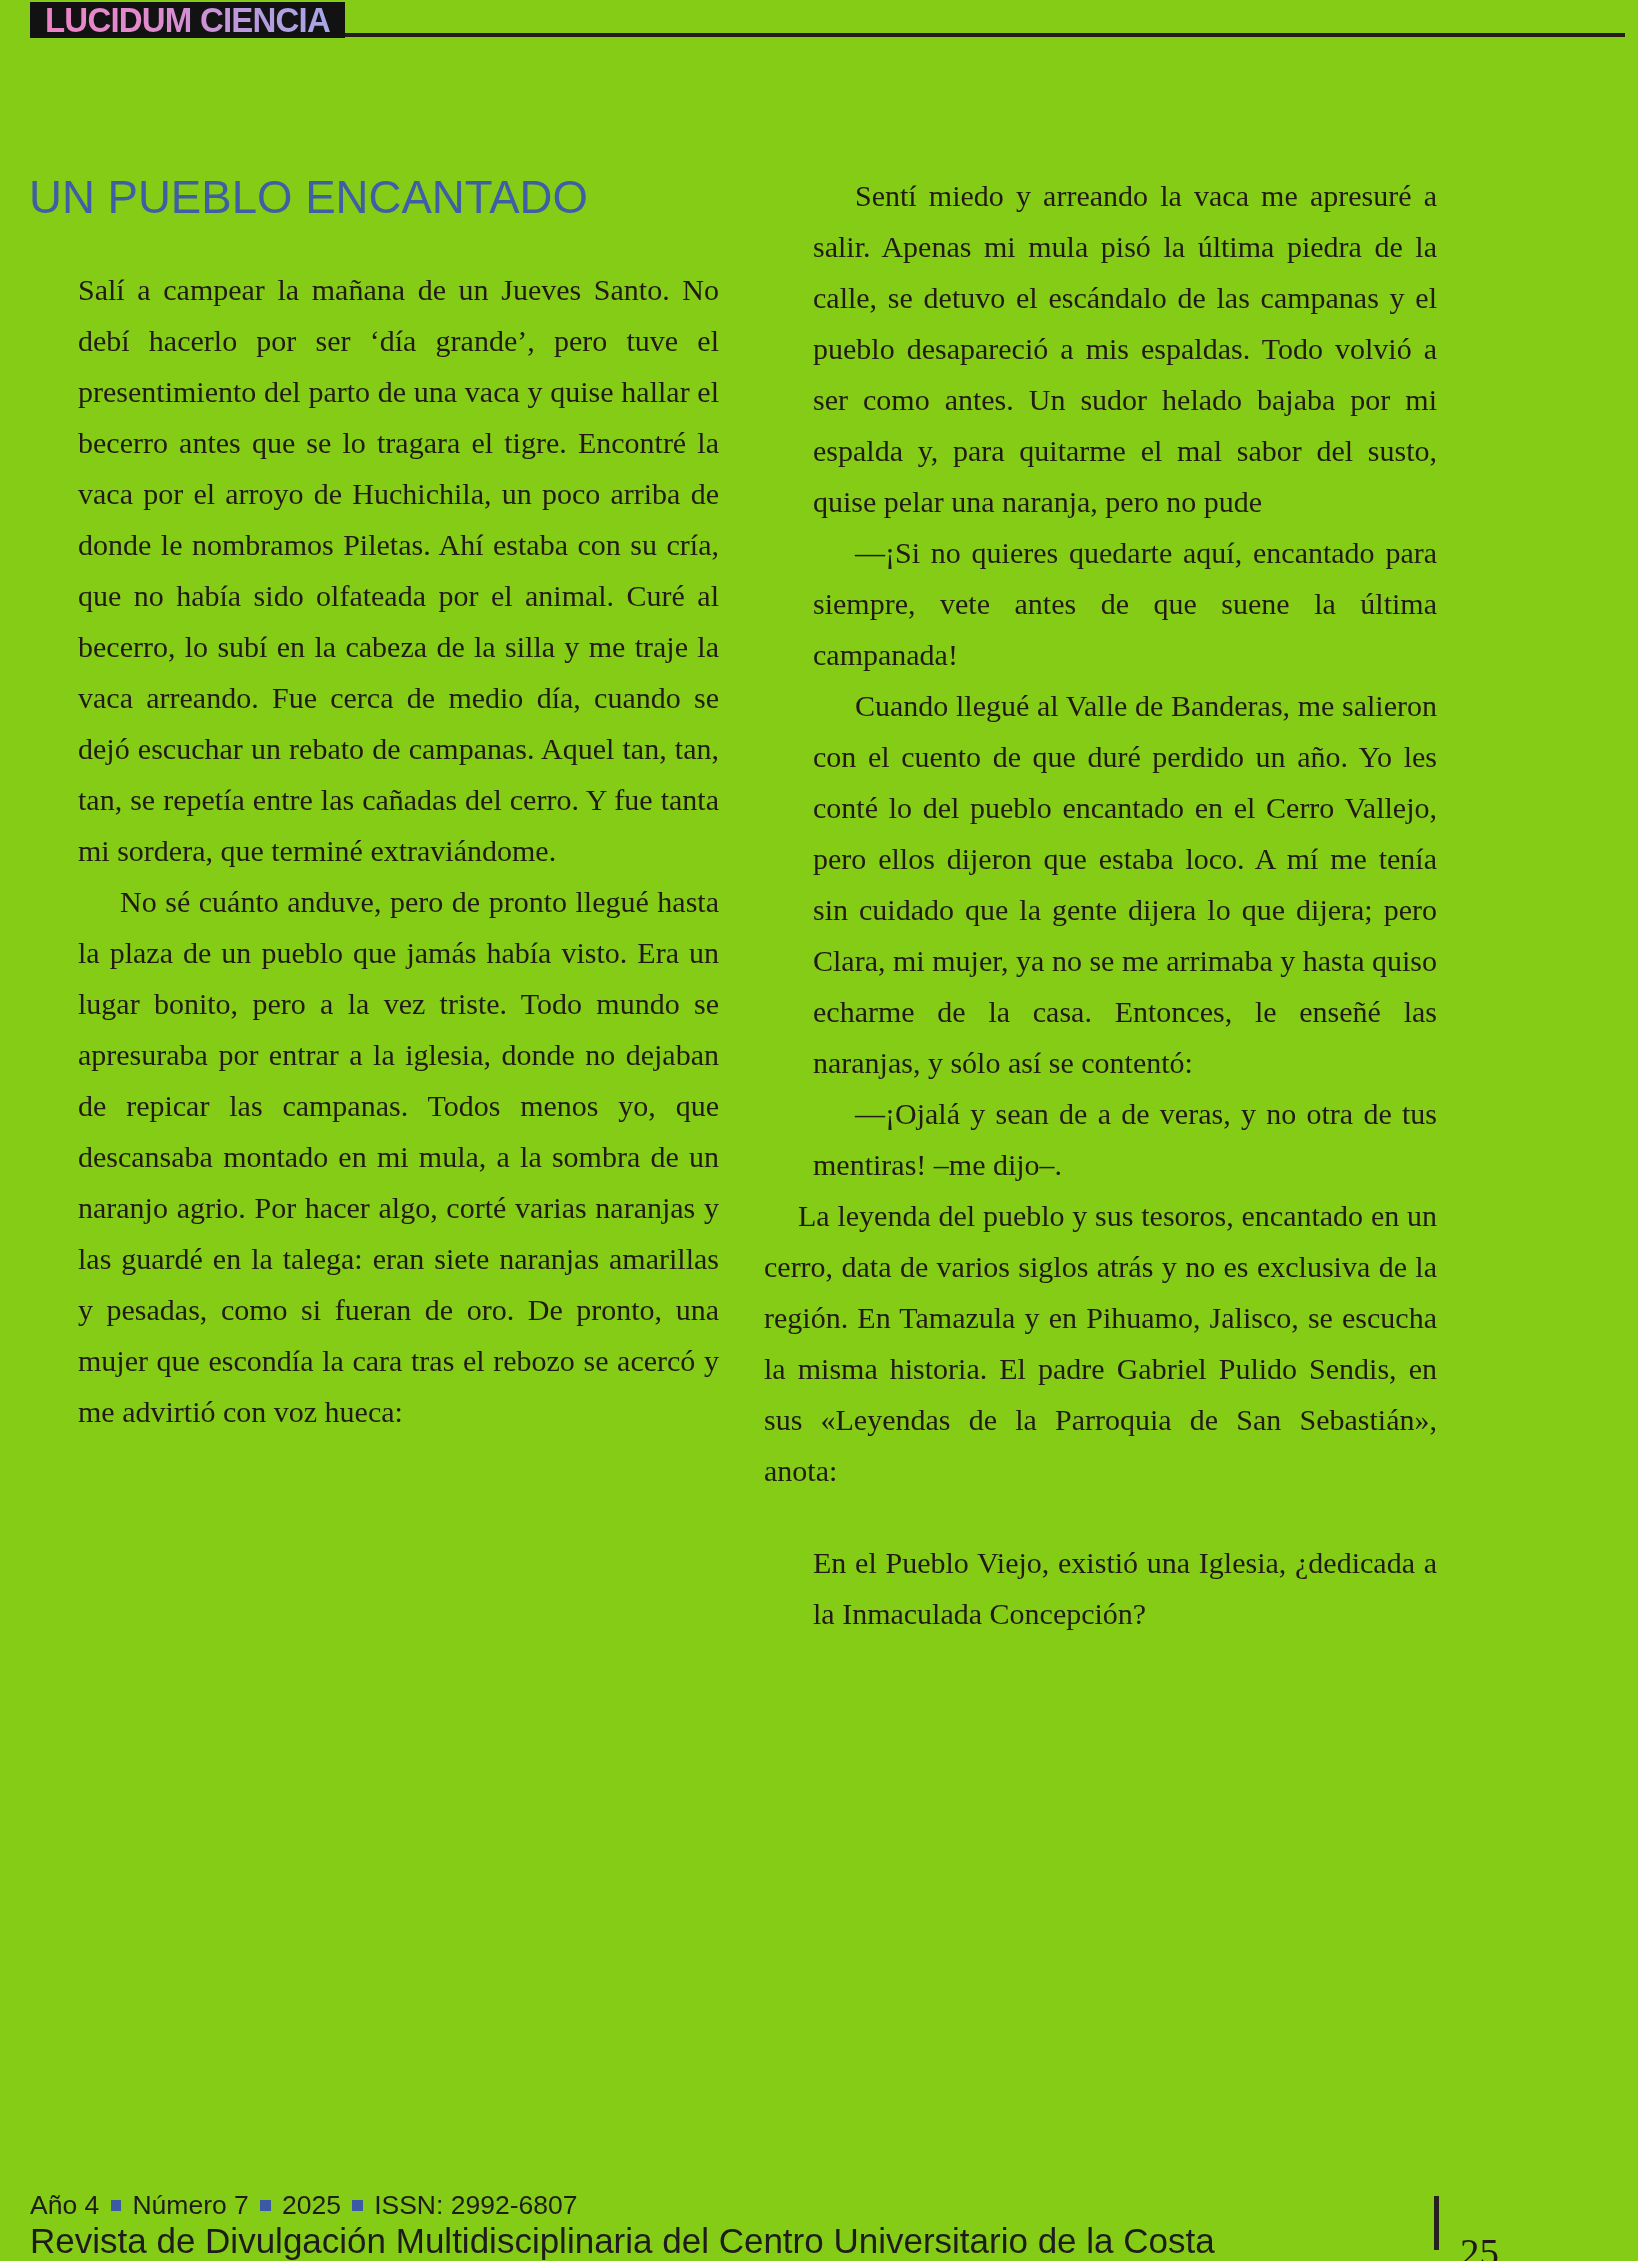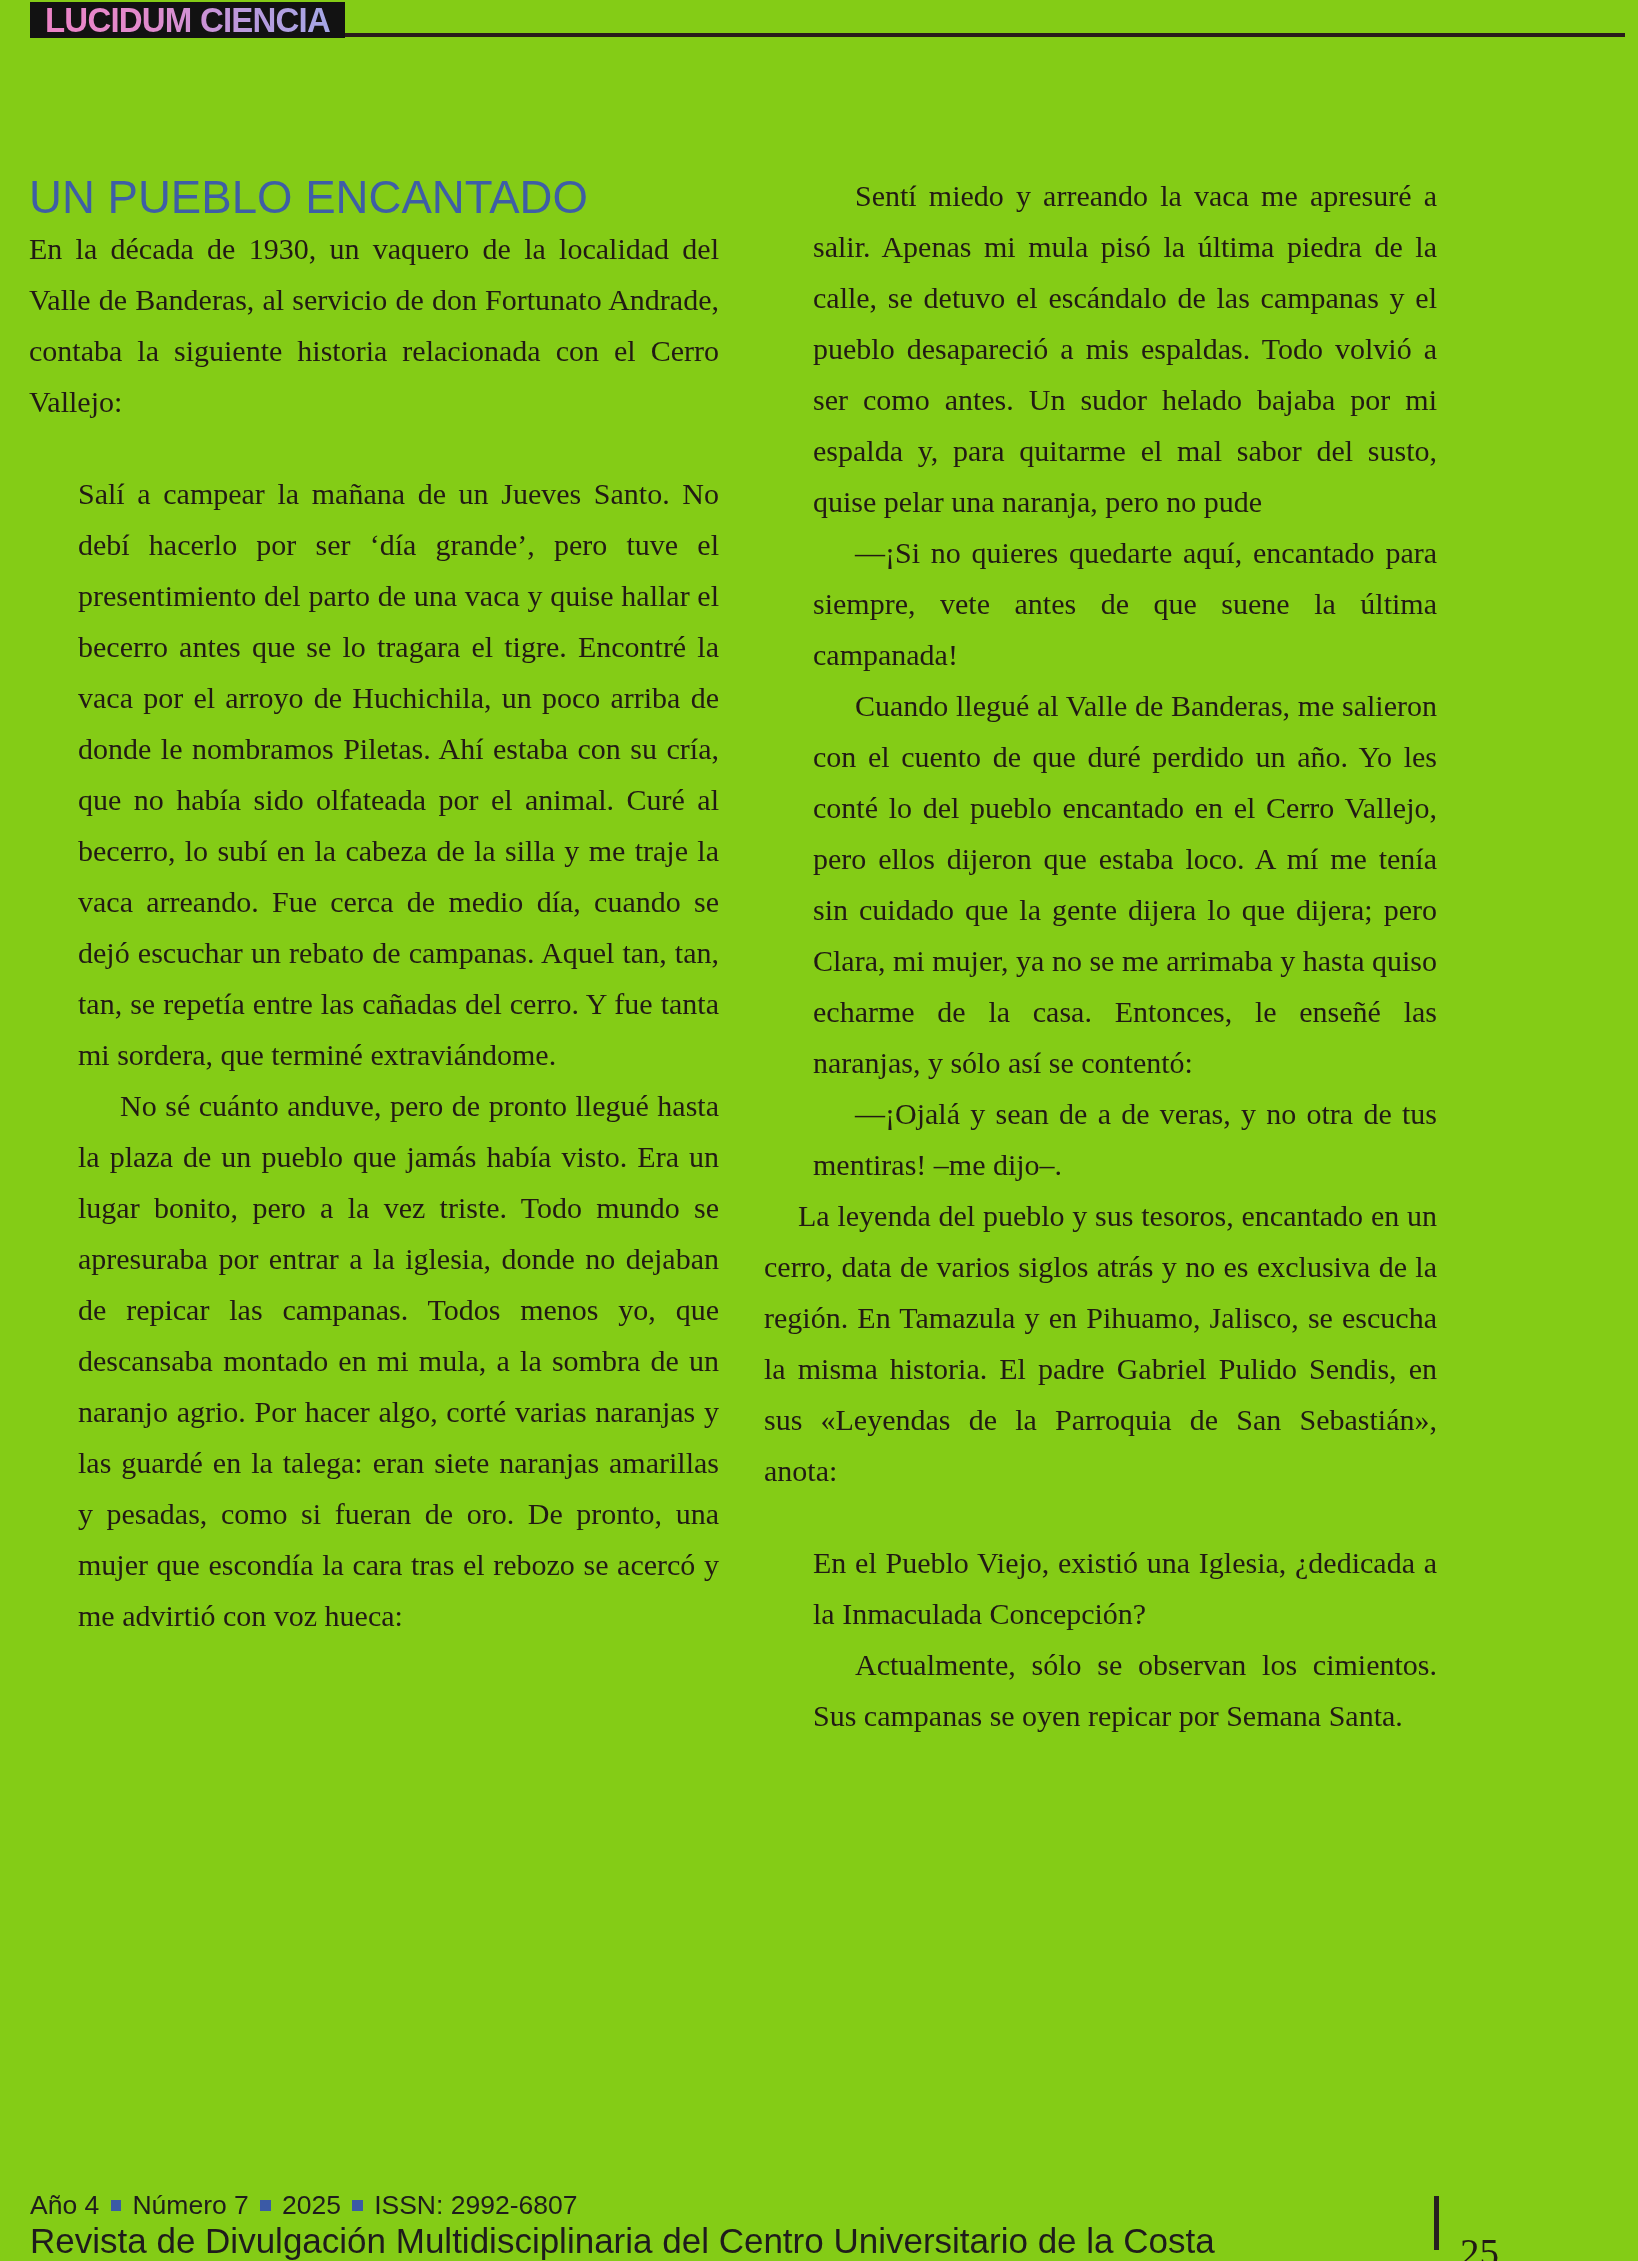--- a/index.html
+++ b/index.html
@@ -124,41 +124,39 @@
 
   <div class="logo-box">
     <span class="logo-text">LUCIDUM CIENCIA</span>
   </div>
   <div class="header-rule"></div>
 
   <div class="col col-left">
 
     <p class="section-heading">UN PUEBLO ENCANTADO</p>
 
-    <p class="lead">En la década de 1930, un vaquero de la localidad del Valle de Banderas, al servicio de don Fortunato Andrade, contaba la siguiente historia relacionada con el Cerro Vallejo:</p>
 
     <div class="quote">
       <p>Salí a campear la mañana de un Jueves Santo. No debí hacerlo por ser ‘día grande’, pero tuve el presentimiento del parto de una vaca y quise hallar el becerro antes que se lo tragara el tigre. Encontré la vaca por el arroyo de Huchichila, un poco arriba de donde le nombramos Piletas. Ahí estaba con su cría, que no había sido olfateada por el animal. Curé al becerro, lo subí en la cabeza de la silla y me traje la vaca arreando. Fue cerca de medio día, cuando se dejó escuchar un rebato de campanas. Aquel tan, tan, tan, se repetía entre las cañadas del cerro. Y fue tanta mi sordera, que terminé extraviándome.</p>
       <p class="indent">No sé cuánto anduve, pero de pronto llegué hasta la plaza de un pueblo que jamás había visto. Era un lugar bonito, pero a la vez triste. Todo mundo se apresuraba por entrar a la iglesia, donde no dejaban de repicar las campanas. Todos menos yo, que descansaba montado en mi mula, a la sombra de un naranjo agrio. Por hacer algo, corté varias naranjas y las guardé en la talega: eran siete naranjas amarillas y pesadas, como si fueran de oro. De pronto, una mujer que escondía la cara tras el rebozo se acercó y me advirtió con voz hueca:</p>
     </div>
   </div>
 
   <div class="col col-right">
     <div class="quote" style="padding-left:49px; margin-top:0;">
       <p class="indent">Sentí miedo y arreando la vaca me apresuré a salir. Apenas mi mula pisó la última piedra de la calle, se detuvo el escándalo de las campanas y el pueblo desapareció a mis espaldas. Todo volvió a ser como antes. Un sudor helado bajaba por mi espalda y, para quitarme el mal sabor del susto, quise pelar una naranja, pero no pude</p>
       <p class="indent">—¡Si no quieres quedarte aquí, encantado para siempre, vete antes de que suene la última campanada!</p>
       <p class="indent">Cuando llegué al Valle de Banderas, me salieron con el cuento de que duré perdido un año. Yo les conté lo del pueblo encantado en el Cerro Vallejo, pero ellos dijeron que estaba loco. A mí me tenía sin cuidado que la gente dijera lo que dijera; pero Clara, mi mujer, ya no se me arrimaba y hasta quiso echarme de la casa. Entonces, le enseñé las naranjas, y sólo así se contentó:</p>
       <p class="indent">—¡Ojalá y sean de a de veras, y no otra de tus mentiras! –me dijo–.</p>
     </div>
 
     <p class="para-indent gap-before">La leyenda del pueblo y sus tesoros, encantado en un cerro, data de varios siglos atrás y no es exclusiva de la región. En Tamazula y en Pihuamo, Jalisco, se escucha la misma historia. El padre Gabriel Pulido Sendis, en sus «Leyendas de la Parroquia de San Sebastián», anota:</p>
 
     <div class="quote">
       <p>En el Pueblo Viejo, existió una Iglesia, ¿dedicada a la Inmaculada Concepción?</p>
-      <p class="indent">Actualmente, sólo se observan los cimientos. Sus campanas se oyen repicar por Semana Santa.</p>
     </div>
 
   </div>
 
   <div class="footer-meta">
     <span>Año 4</span><span class="sep-square"></span><span>Número 7</span><span class="sep-square"></span><span>2025</span><span class="sep-square"></span><span>ISSN: 2992-6807</span>
   </div>
   <div class="footer-journal">Revista de Divulgación Multidisciplinaria del Centro Universitario de la Costa</div>
 
   <div class="pageno-bar"></div>

